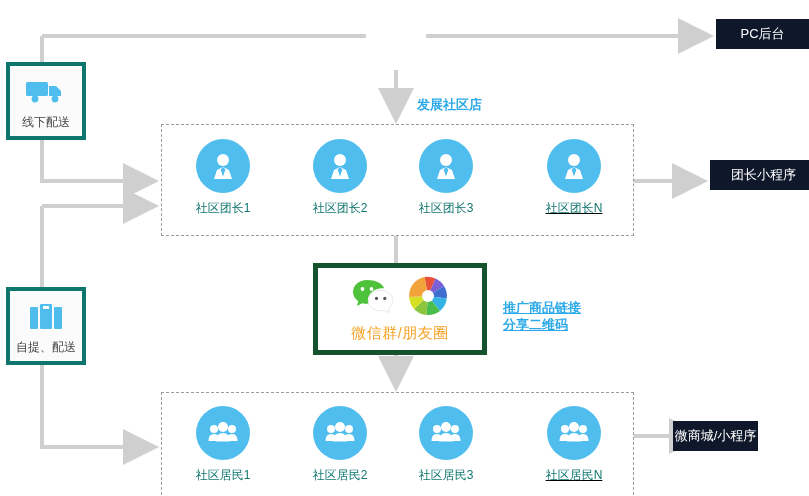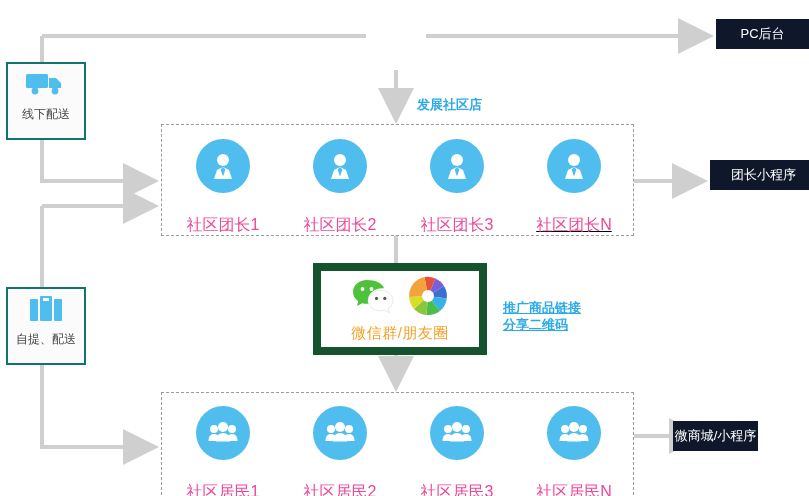--- a/index.html
+++ b/index.html
@@ -16,22 +16,22 @@
   .merchant{position:absolute;left:366px;top:6px;width:60px;text-align:center;}
   .merchant .circle{
     width:60px;height:60px;border-radius:50%;background:#4FBDEE;
     display:flex;align-items:center;justify-content:center;
   }
   .merchant .cap{font-size:11px;color:#6f6f6f;margin-top:4px;line-height:14px;}
 
   
   .sidebox{
     position:absolute;width:80px;height:78px;background:#fbfbfb;
-    border:2px solid #0f766e;box-sizing:border-box;
-    display:flex;flex-direction:column;align-items:center;
+    border:4px solid #0f766e;box-sizing:border-box;
+    display:flex;flex-direction:column;align-items:center;justify-content:center;
   }
   .sidebox .ico{height:40px;display:flex;align-items:center;justify-content:center;}
   .sidebox .cap{font-size:12px;color:#444;margin-top:2px;white-space:nowrap;}
   #box-offline{left:6px;top:62px;}
   #box-pickup{left:6px;top:287px;}
 
   
   .chip{
     position:absolute;height:30px;background:#0f172a;color:#fff;
     display:flex;align-items:center;justify-content:center;
@@ -47,30 +47,30 @@
   }
   #group-leaders{left:161px;top:124px;width:473px;height:112px;}
   #group-residents{left:161px;top:392px;width:473px;height:108px;}
 
   
   .node{position:absolute;width:84px;text-align:center;}
   .node .circle{
     width:54px;height:54px;border-radius:50%;background:#4FBDEE;margin:0 auto;
     display:flex;align-items:center;justify-content:center;
   }
-  .node .cap{font-size:16px;color:#ec4899;margin-top:22px;white-space:nowrap;}
+  .node .cap{font-size:12px;color:#0f766e;margin-top:7px;white-space:nowrap;}
 
   .row-leaders .node{top:139px;}
   .row-residents .node{top:406px;}
-  .c1{left:181px;} .c2{left:298px;text-align:center;} .c3{left:415px;} .c4{left:532px;text-decoration:underline;}
+  .c1{left:181px;} .c2{left:298px;text-align:center;} .c3{left:404px;} .c4{left:532px;text-decoration:underline;}
 
   
   .wechat{
     position:absolute;left:313px;top:263px;width:174px;height:92px;
-    background:#ffffff;border:8px solid #14532d;box-sizing:border-box;
+    background:#ffffff;border:5px solid #14532d;box-sizing:border-box;
     display:flex;flex-direction:column;align-items:center;justify-content:center;
   }
   .wechat .icons{display:flex;align-items:center;gap:14px;height:44px;}
   .wechat .cap{font-size:15px;color:#F5A227;margin-top:4px;letter-spacing:.5px;}
 
   
   .anno{position:absolute;color:#2BA9E8;font-size:13px;line-height:17px;font-weight:bold;white-space:nowrap;}
   #anno-develop{left:417px;top:96px;}
   #anno-promote{left:503px;top:299px;text-decoration:underline;}
 </style>

